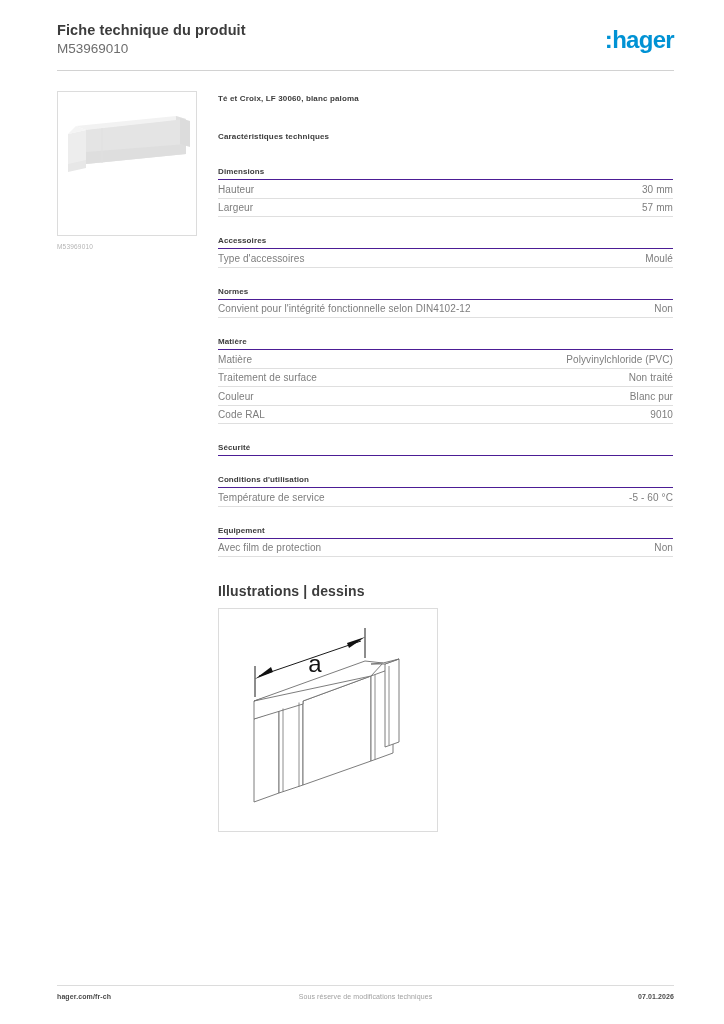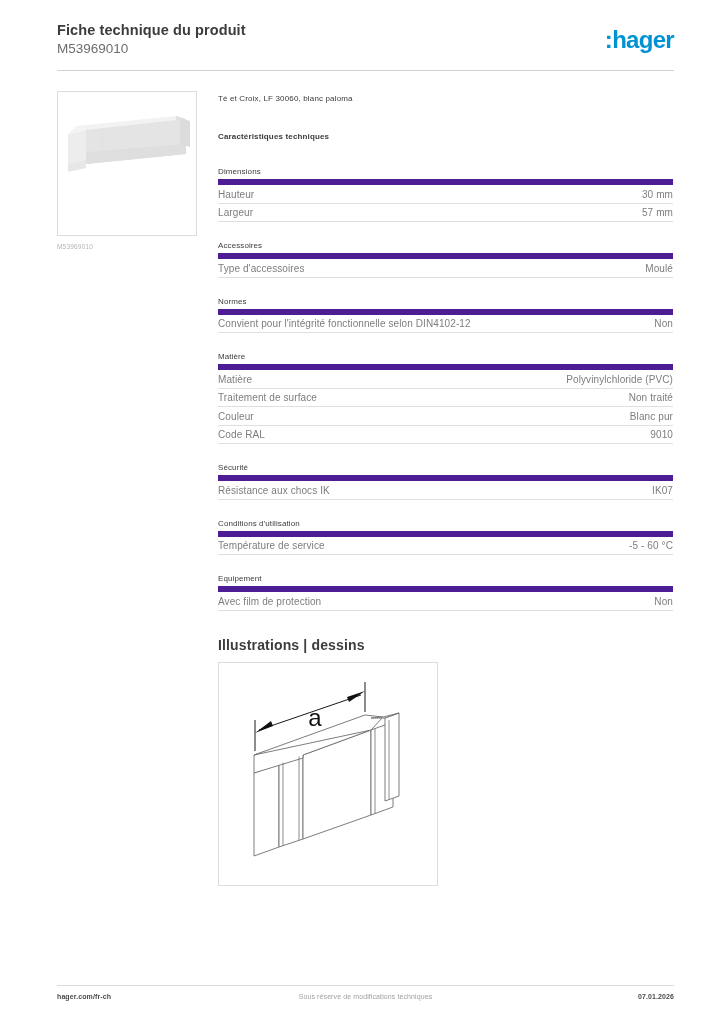--- a/index.html
+++ b/index.html
@@ -91,43 +91,43 @@
 
   
   .spec-col {
     position: absolute;
     left: 218px;
     top: 94px;
     width: 455px;
   }
   .product-name {
     font-size: 8px;
-    font-weight: normal;
+    font-weight: bold;
     color: #3c3c3c;
     letter-spacing: 0.15px;
     margin: 0 0 0 0;
   }
   .specs-heading {
     font-size: 8px;
     font-weight: bold;
     color: #3c3c3c;
     letter-spacing: 0.15px;
     margin: 29px 0 16px 0;
   }
 
   .spec-group { margin-top: 19px; }
   .spec-group.first { margin-top: 26px; }
 
   .group-title {
     font-size: 8px;
-    font-weight: normal;
+    font-weight: bold;
     color: #3c3c3c;
     letter-spacing: 0.1px;
     padding-bottom: 3px;
-    border-bottom: 6px solid #4c1d95;
+    border-bottom: 1px solid #4c1d95;
   }
   .spec-row {
     display: flex;
     justify-content: space-between;
     align-items: baseline;
     font-size: 10px;
     color: #7d7d7d;
     padding: 3.5px 0 3px 0;
     border-bottom: 1px solid #dfdfdf;
     letter-spacing: 0.1px;
@@ -276,24 +276,20 @@
             <span class="spec-label">Couleur</span>
             <span class="spec-value">Blanc pur</span>
           </div>
           <div class="spec-row">
             <span class="spec-label">Code RAL</span>
             <span class="spec-value">9010</span>
           </div>
         </div>
         <div class="spec-group">
           <div class="group-title">Sécurité</div>
-          <div class="spec-row">
-            <span class="spec-label">Résistance aux chocs IK</span>
-            <span class="spec-value">IK07</span>
-          </div>
         </div>
         <div class="spec-group">
           <div class="group-title">Conditions d'utilisation</div>
           <div class="spec-row">
             <span class="spec-label">Température de service</span>
             <span class="spec-value">-5 - 60 °C</span>
           </div>
         </div>
         <div class="spec-group">
           <div class="group-title">Equipement</div>

